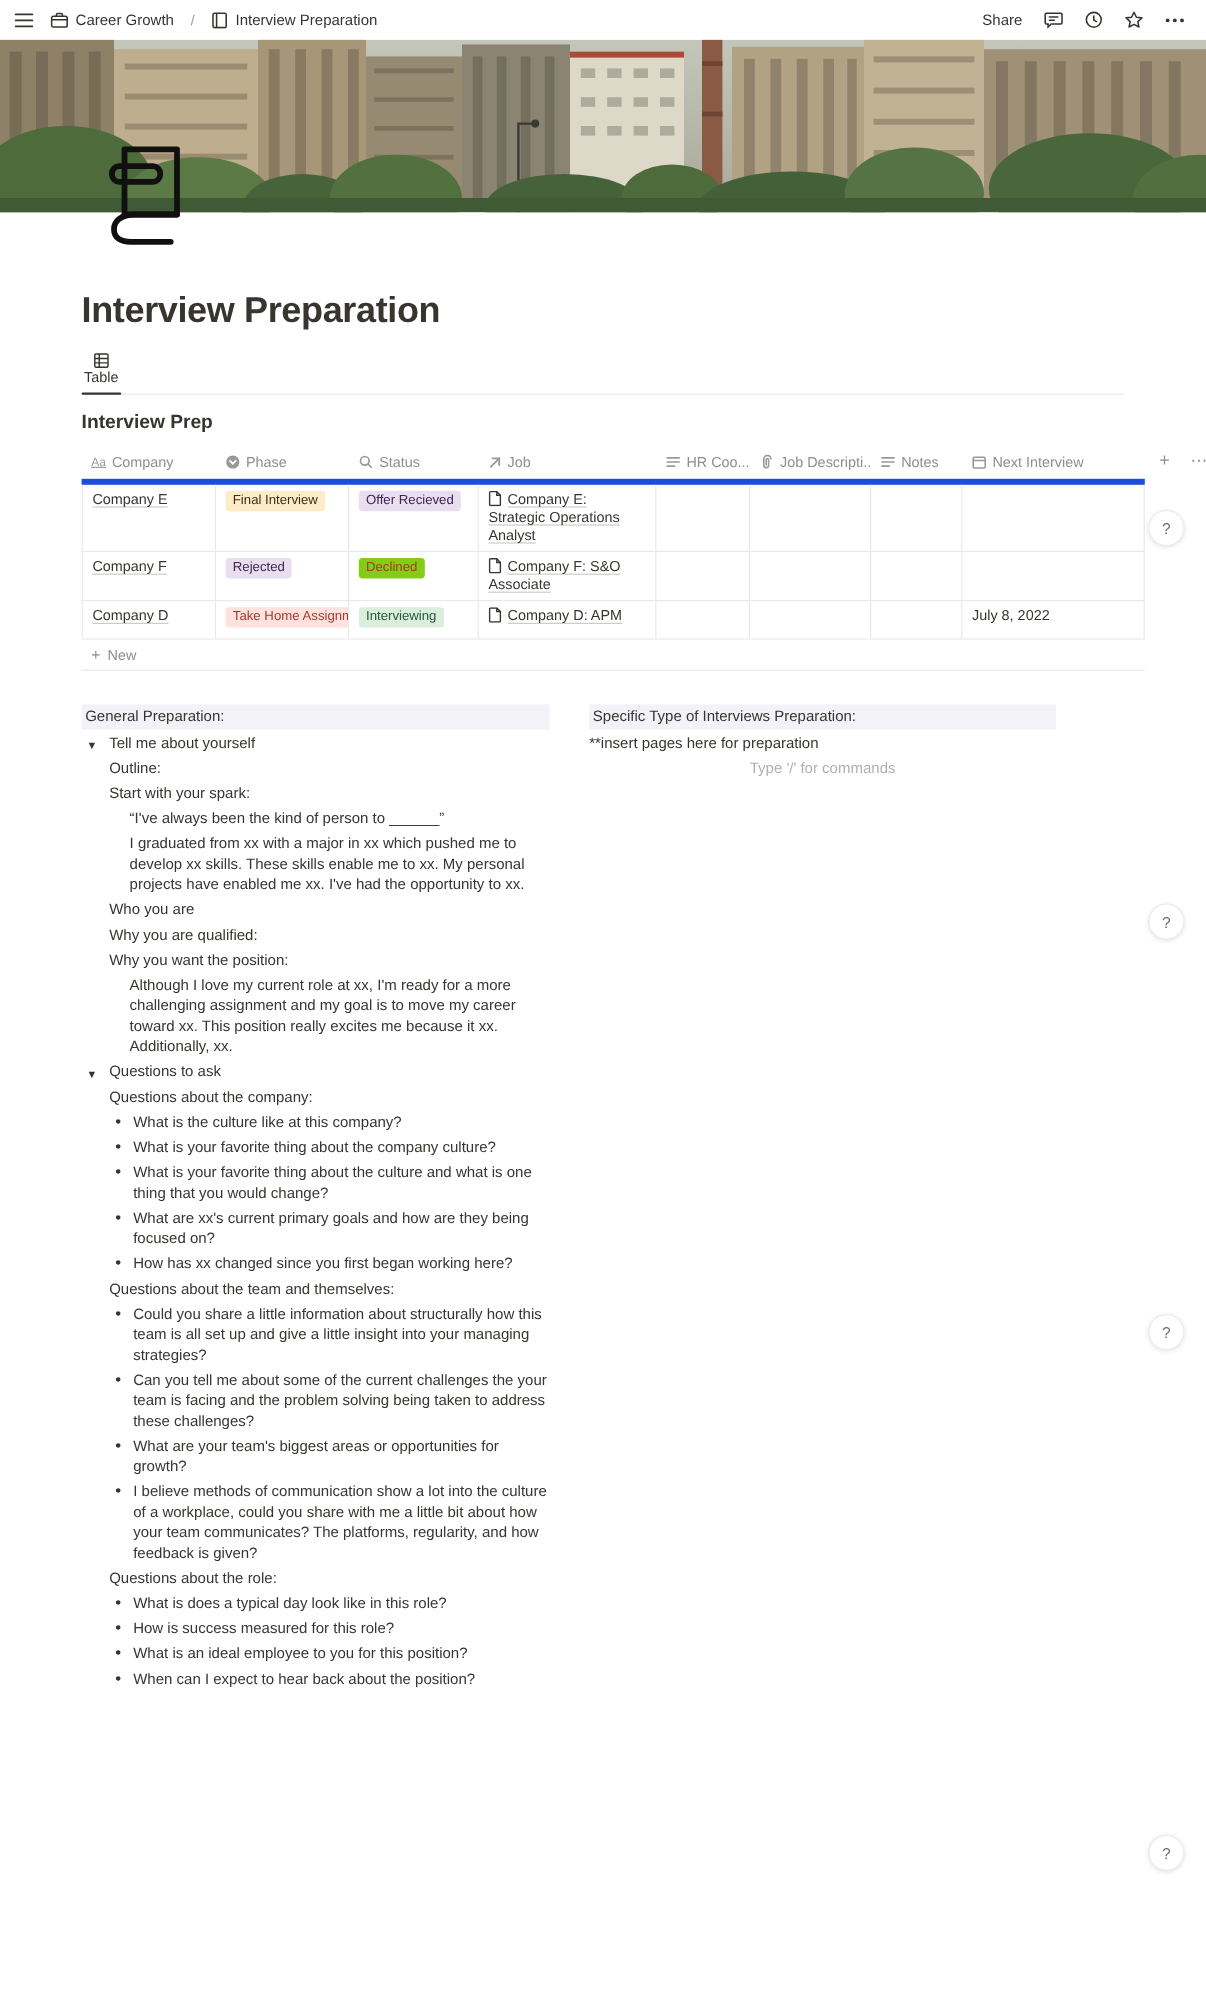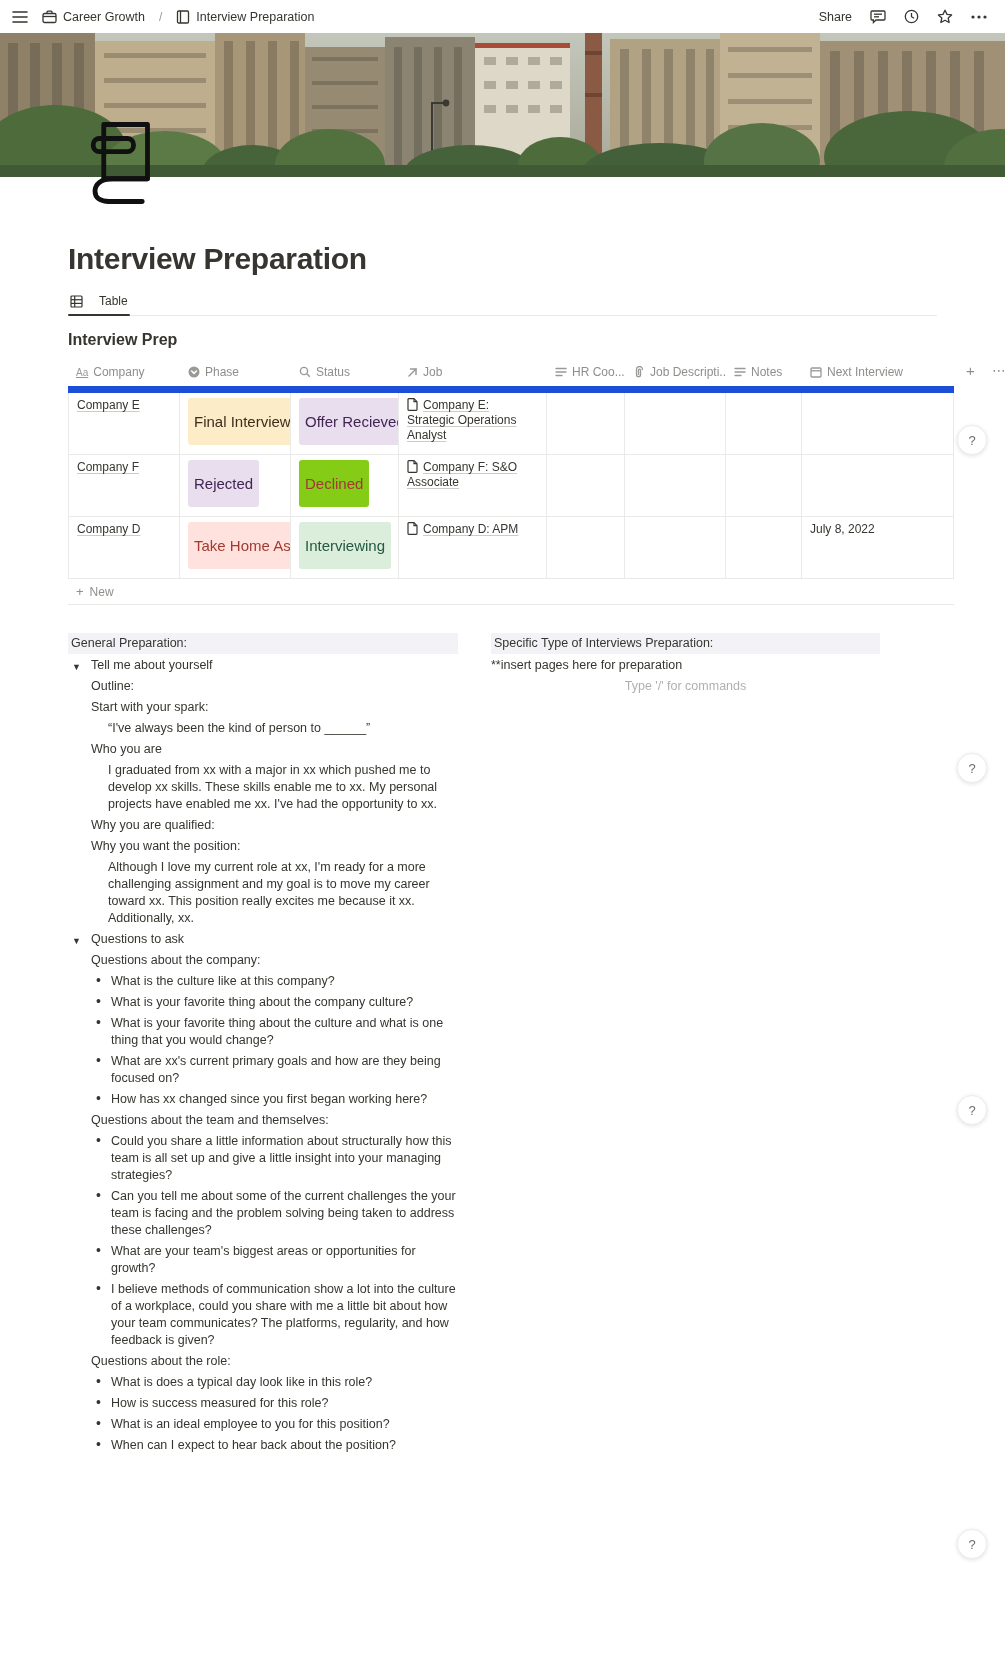--- a/index.html
+++ b/index.html
@@ -18,36 +18,36 @@
   .icon{display:inline-flex;align-items:center;justify-content:center;}
   
   .cover{position:absolute;top:33px;left:0;width:1005px;height:144px;overflow:hidden;}
   .cover svg{display:block;}
   
   .page-icon{position:absolute;left:88px;top:118px;width:70px;height:90px;cursor:pointer;}
   
   .content{position:absolute;top:177px;left:68px;width:869px;}
   .page-title{margin-top:63px;font-size:30px;line-height:38px;font-weight:700;letter-spacing:-0.3px;}
   .view-tabs{margin-top:12px;display:flex;align-items:center;border-bottom:1px solid #e9e9e7;position:relative;}
-  .view-tab{display:flex;align-items:center;gap:16px;font-size:12px;color:#37352f;padding:4px 2px 7px 2px;position:relative;cursor:pointer;}
+  .view-tab{display:flex;align-items:center;gap:0;font-size:12px;color:#37352f;padding:4px 2px 7px 2px;position:relative;cursor:pointer;flex-direction:column;}
   .view-tab .underline{position:absolute;left:0;right:0;bottom:-1px;height:2px;background:#37352f;border-radius:1px;}
   .db-title{margin-top:14px;font-size:16px;font-weight:700;line-height:20px;}
   
   .table{margin-top:8px;position:relative;width:886px;}
   .tgrid{display:grid;grid-template-columns:112px 111px 108px 148px 78px 101px 76px 152px;}
   .th{display:flex;align-items:center;gap:5px;font-size:12px;color:#8f8e8b;padding:4px 8px;height:20px;overflow:hidden;white-space:nowrap;cursor:pointer;}
-  .thead{border-bottom:7px solid #1d4ed8;}
+  .thead{border-bottom:5px solid #1d4ed8;}
   .hdr-extra{position:absolute;top:2px;display:flex;align-items:center;color:#8f8e8b;}
   .hdr-plus{left:892px;font-size:15px;padding:2px 6px;cursor:pointer;}
   .hdr-more{left:918px;font-size:14px;letter-spacing:1px;padding:2px 6px;cursor:pointer;}
   .trow{border-bottom:1px solid #e9e9e7;}
   .td{border-right:1px solid #e9e9e7;padding:5px 8px;font-size:12px;line-height:15px;overflow:hidden;cursor:pointer;}
   .td:first-child{border-left:1px solid #e9e9e7;}
   .cell-title{font-weight:500;text-decoration:underline;text-decoration-color:rgba(55,53,47,.25);text-underline-offset:2px;}
-  .chip{display:inline-block;max-width:100%;padding:16px 6px;border-radius:3px;font-size:15px;line-height:15px;white-space:nowrap;overflow:hidden;}
+  .chip{display:inline-block;max-width:100%;padding:1px 6px;border-radius:3px;font-size:11px;line-height:15px;white-space:nowrap;overflow:hidden;}
   .job-cell .file-ic{margin-right:5px;vertical-align:-2px;}
   .job-link{font-weight:500;text-decoration:underline;text-decoration-color:rgba(55,53,47,.25);text-underline-offset:2px;}
   .new-row{display:flex;align-items:center;gap:6px;color:#8f8e8b;font-size:12px;padding:5px 8px;border-bottom:1px solid #e9e9e7;cursor:pointer;}
   .new-row .plus{font-size:13px;}
   
   .cols{margin-top:26px;display:flex;gap:33px;}
   .col-left{width:390px;}
   .col-right{width:389px;}
   .blk{margin:2px 0;padding:1px 0;font-size:12.5px;line-height:17px;}
   .hl{background:#f3f2f7;padding:2px 3px;}
@@ -405,22 +405,22 @@
     </div>
   </div>
 
   <div class="cols">
     <div class="col-left">
       <div class="blk hl">General Preparation:</div>
       <div class="blk toggle"><span class="tri">▼</span><span>Tell me about yourself</span></div>
       <div class="blk p1">Outline:</div>
       <div class="blk p1">Start with your spark:</div>
       <div class="blk p2">“I've always been the kind of person to ______”</div>
+      <div class="blk p2">I graduated from xx with a major in xx which pushed me to develop xx skills. These skills enable me to xx. My personal projects have enabled me xx. I've had the opportunity to xx.</div>
       <div class="blk p1">Who you are</div>
-      <div class="blk p2">I graduated from xx with a major in xx which pushed me to develop xx skills. These skills enable me to xx. My personal projects have enabled me xx. I've had the opportunity to xx.</div>
       <div class="blk p1">Why you are qualified:</div>
       <div class="blk p1">Why you want the position:</div>
       <div class="blk p2">Although I love my current role at xx, I'm ready for a more challenging assignment and my goal is to move my career toward xx.  This position really excites me because it xx. Additionally, xx.</div>
       <div class="blk toggle"><span class="tri">▼</span><span>Questions to ask</span></div>
       <div class="blk p1">Questions about the company:</div>
       <div class="blk bullet"><span class="bl">•</span><span>What is the culture like at this company?</span></div>
       <div class="blk bullet"><span class="bl">•</span><span>What is your favorite thing about the company culture?</span></div>
       <div class="blk bullet"><span class="bl">•</span><span>What is your favorite thing about the culture and what is one thing that you would change?</span></div>
       <div class="blk bullet"><span class="bl">•</span><span>What are xx's current primary goals and how are they being focused on?</span></div>
       <div class="blk bullet"><span class="bl">•</span><span>How has xx changed since you first began working here?</span></div>

